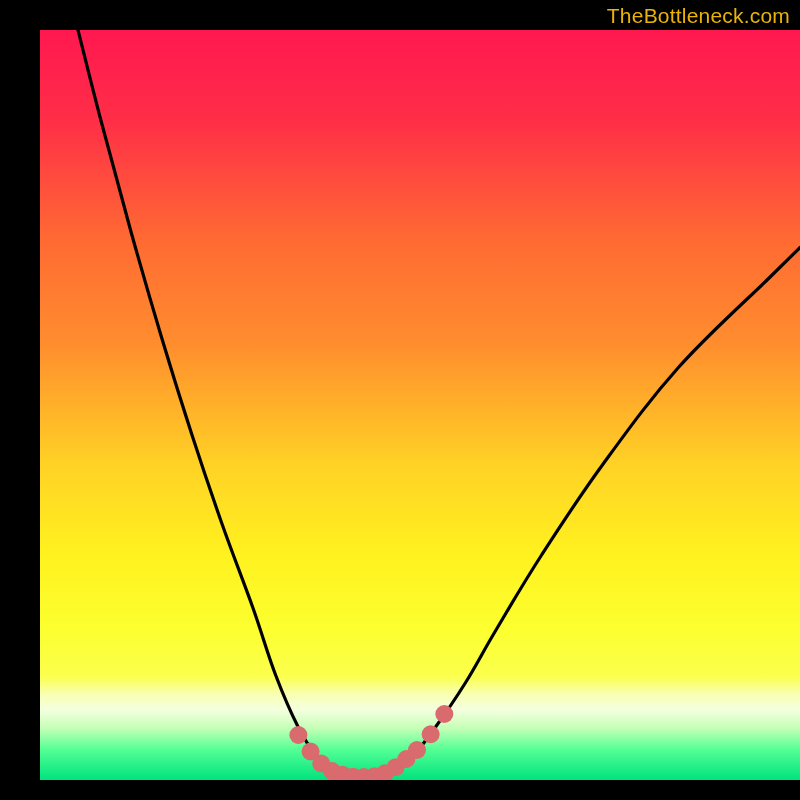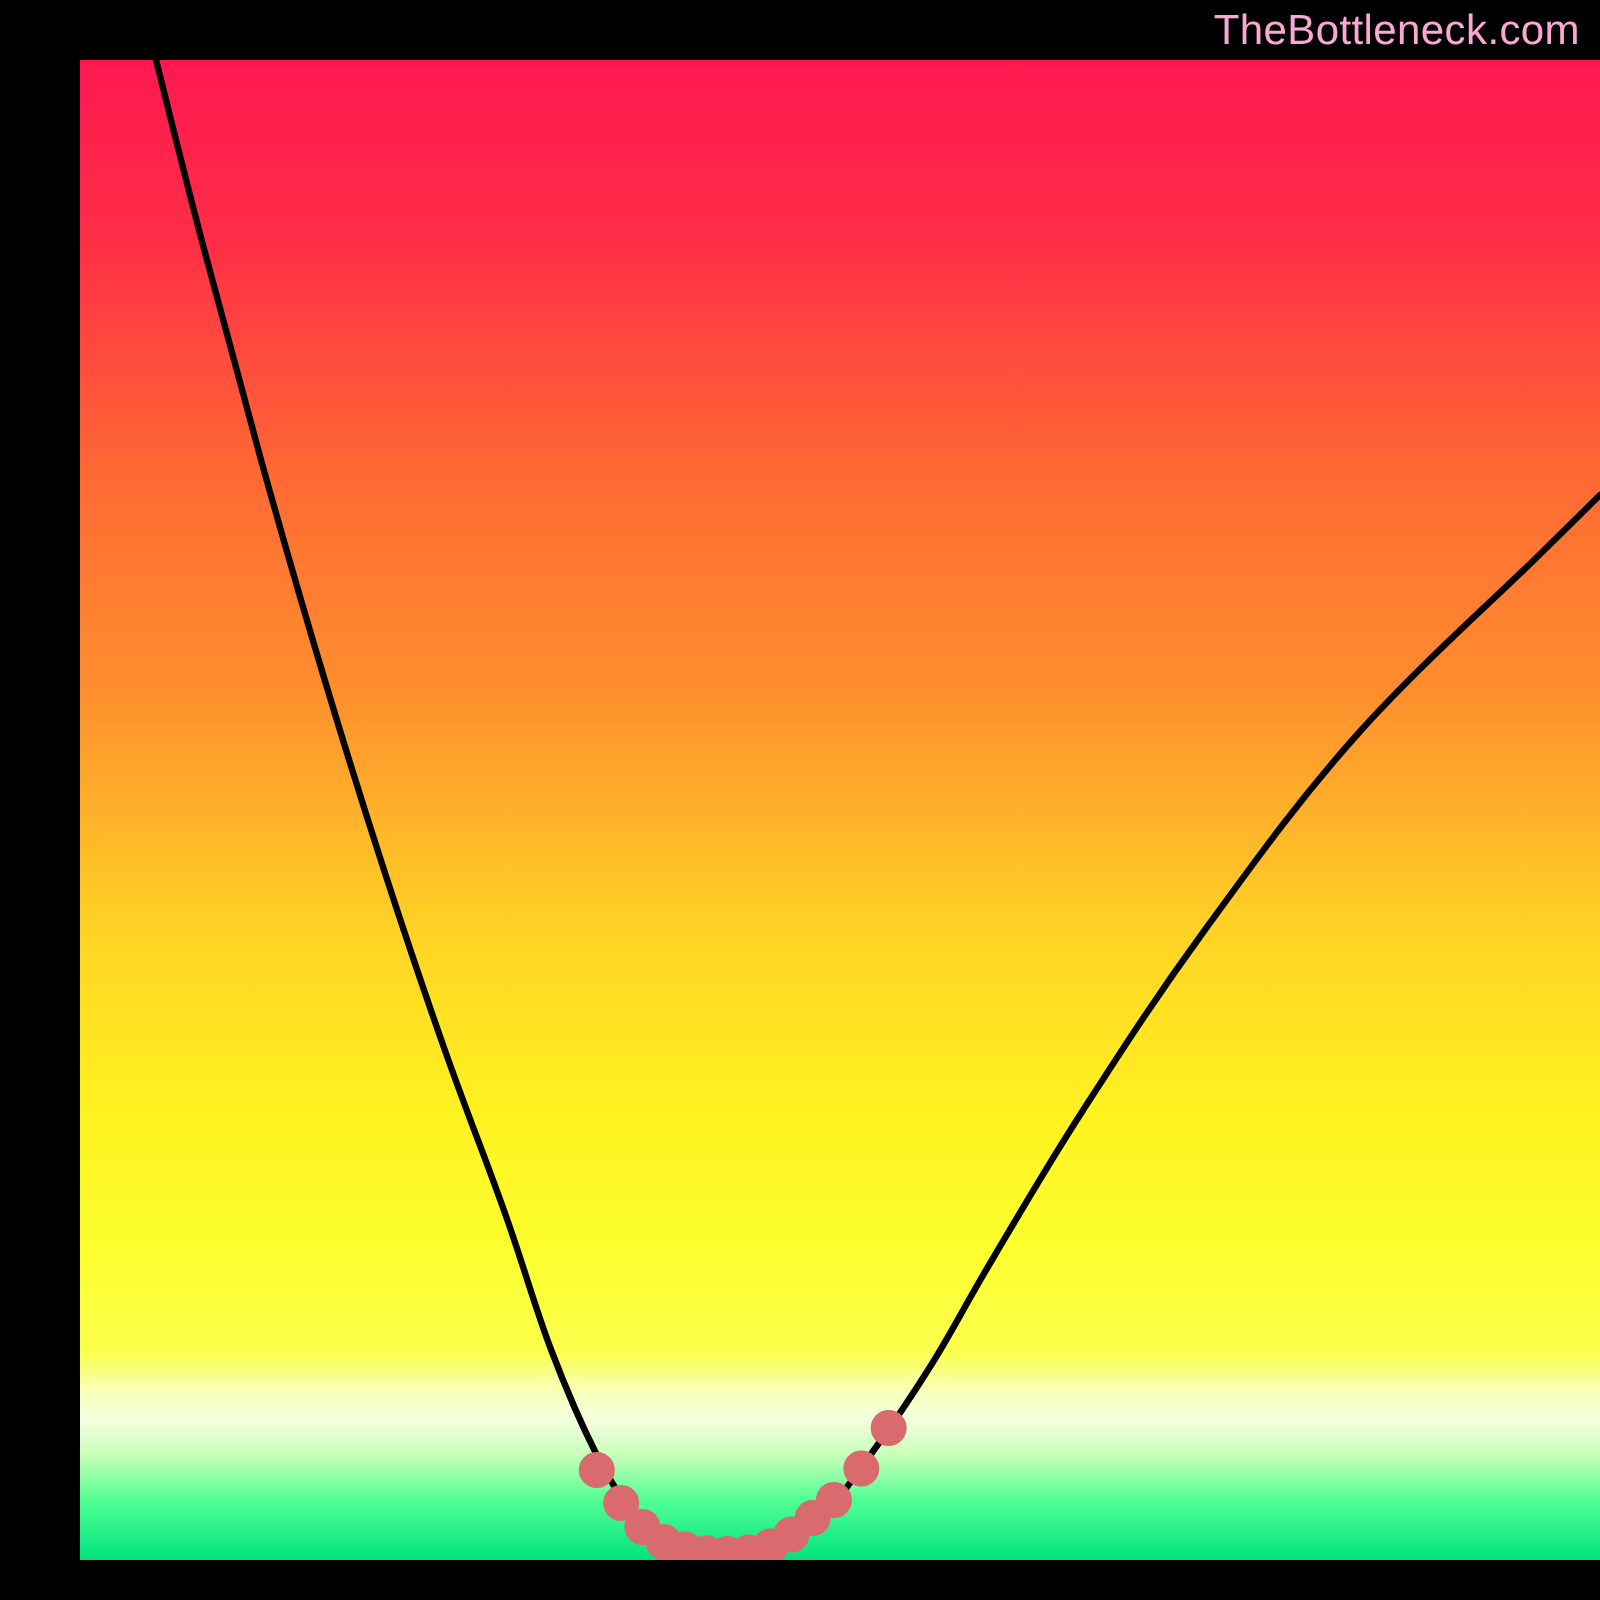--- a/index.html
+++ b/index.html
@@ -16,21 +16,21 @@
     top: 0;
     left: 0;
     width: 800px;
     height: 800px;
     background: #000;
   }
   .watermark {
     position: absolute;
     top: 4px;
     right: 10px;
-    color: #f9a8d4;
+    color: #eab308;
     font-size: 21px;
     font-weight: 400;
     letter-spacing: 0.2px;
   }
   svg {
     position: absolute;
     top: 0;
     left: 0;
   }
 </style>

